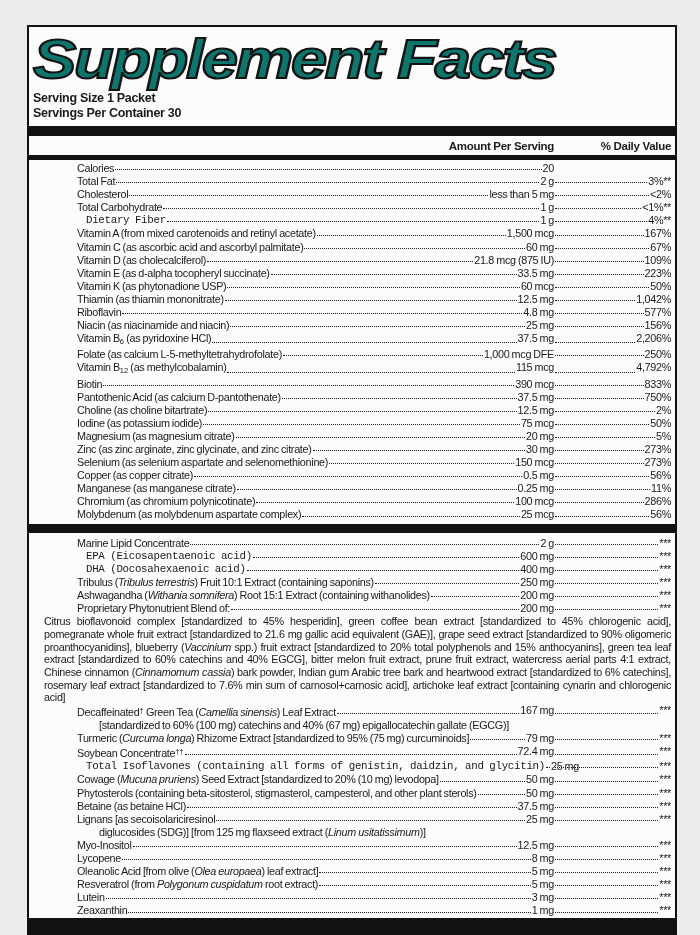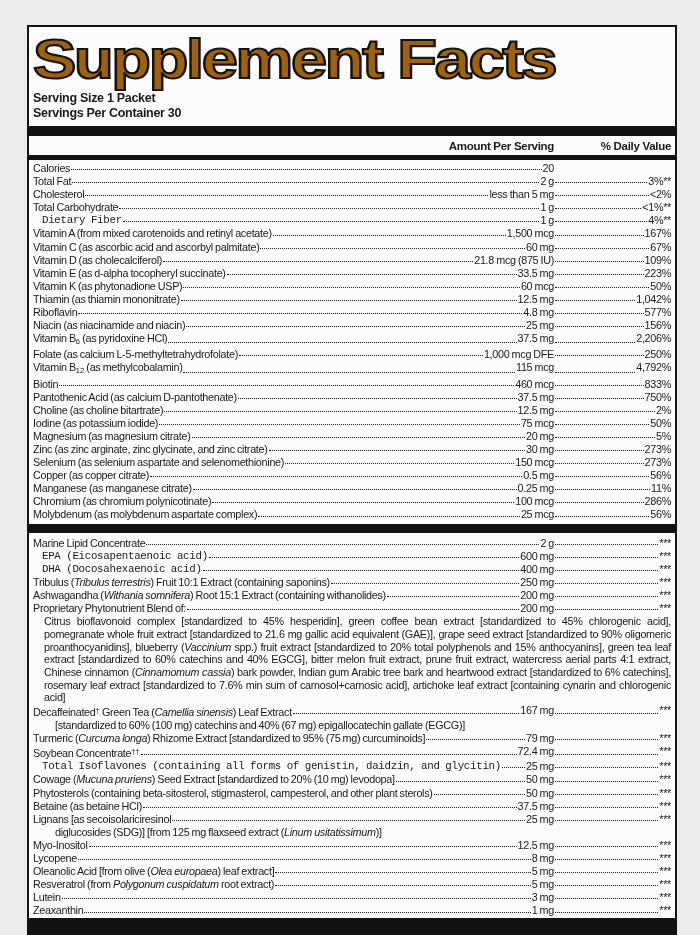--- a/index.html
+++ b/index.html
@@ -6,36 +6,36 @@
   body{
     width:700px;height:935px;background:#ebebeb;overflow:hidden;position:relative;
     font-family:"Liberation Sans","DejaVu Sans",sans-serif;color:#1a1a1a;
   }
   .panel{
     position:absolute;left:27px;top:25px;width:650px;height:910px;box-sizing:border-box;
     background:#fcfcfc;border:2.5px solid #121212;border-bottom:none;overflow:hidden;
   }
   .title{
     font-weight:bold;font-size:56px;line-height:1.0;letter-spacing:-2px;
-    -webkit-text-stroke:2.2px #141414;color:#a16207;
-    padding:4px 16px 1px 4px;white-space:nowrap;
+    -webkit-text-stroke:2.2px #141414;color:#0f766e;
+    padding:4px 16px 1px 4px;white-space:nowrap;font-style:italic;
   }
   .title-inner{display:inline-block;transform:scaleX(1.16);transform-origin:0 50%;}
   .serving{font-size:12.5px;line-height:15px;font-weight:bold;letter-spacing:-0.3px;padding:3px 4px 5px 4px;}
   .bar{background:#121212;width:100%;}
   .bar-thick{height:10px;}
   .bar-med{height:5px;}
   .bar-mid{height:9px;margin:2px 0 2px 0;}
   .bar-bottom{position:absolute;left:0;bottom:0;height:17px;}
   .hdr-row{display:flex;align-items:flex-end;font-weight:bold;font-size:11.5px;letter-spacing:-0.3px;padding:4px 4px 3px 4px;}
   .hdr-left{flex:1 1 auto;text-align:right;}
   .hdr-right{flex:0 0 117px;text-align:right;}
   .rows{padding:2px 4px 0 4px;font-size:10.8px;letter-spacing:-0.3px;word-spacing:-0.5px;}
   .row{display:flex;line-height:13.1px;}
-  .left{flex:1 1 auto;display:flex;min-width:0;}
+  .left{flex:1 1 auto;display:flex;min-width:0;margin-left:44px;}
   .right{flex:0 0 117px;display:flex;}
   .lbl{white-space:nowrap;}
   .ind1 .lbl{padding-left:9px;font-family:Liberation Mono, monospace;}
   .row.cont .lbl{padding-left:22px;white-space:normal;}
   .dots{flex:1 1 auto;min-width:4px;height:0;align-self:flex-end;margin:0 1px 5px 1px;border-bottom:1.8px dotted #1b1b1b;}
   .amt,.dv{white-space:nowrap;}
   .para{line-height:12.7px;padding-left:11px;text-align:justify;white-space:normal;}
   sub{font-size:7.5px;vertical-align:-2px;letter-spacing:0;}
   sup{font-size:7.5px;vertical-align:3px;letter-spacing:0;}
   i{font-style:italic;}
@@ -234,21 +234,21 @@
         </div>
         <div class="right">
           <span class="dots"></span>
           <span class="dv">4,792%</span>
         </div>
       </div>
       <div class="row">
         <div class="left">
           <span class="lbl">Biotin</span>
           <span class="dots"></span>
-          <span class="amt">460 mcg</span>
+          <span class="amt">390 mcg</span>
         </div>
         <div class="right">
           <span class="dots"></span>
           <span class="dv">833%</span>
         </div>
       </div>
       <div class="row">
         <div class="left">
           <span class="lbl">Pantothenic Acid (as calcium D-pantothenate)</span>
           <span class="dots"></span>

